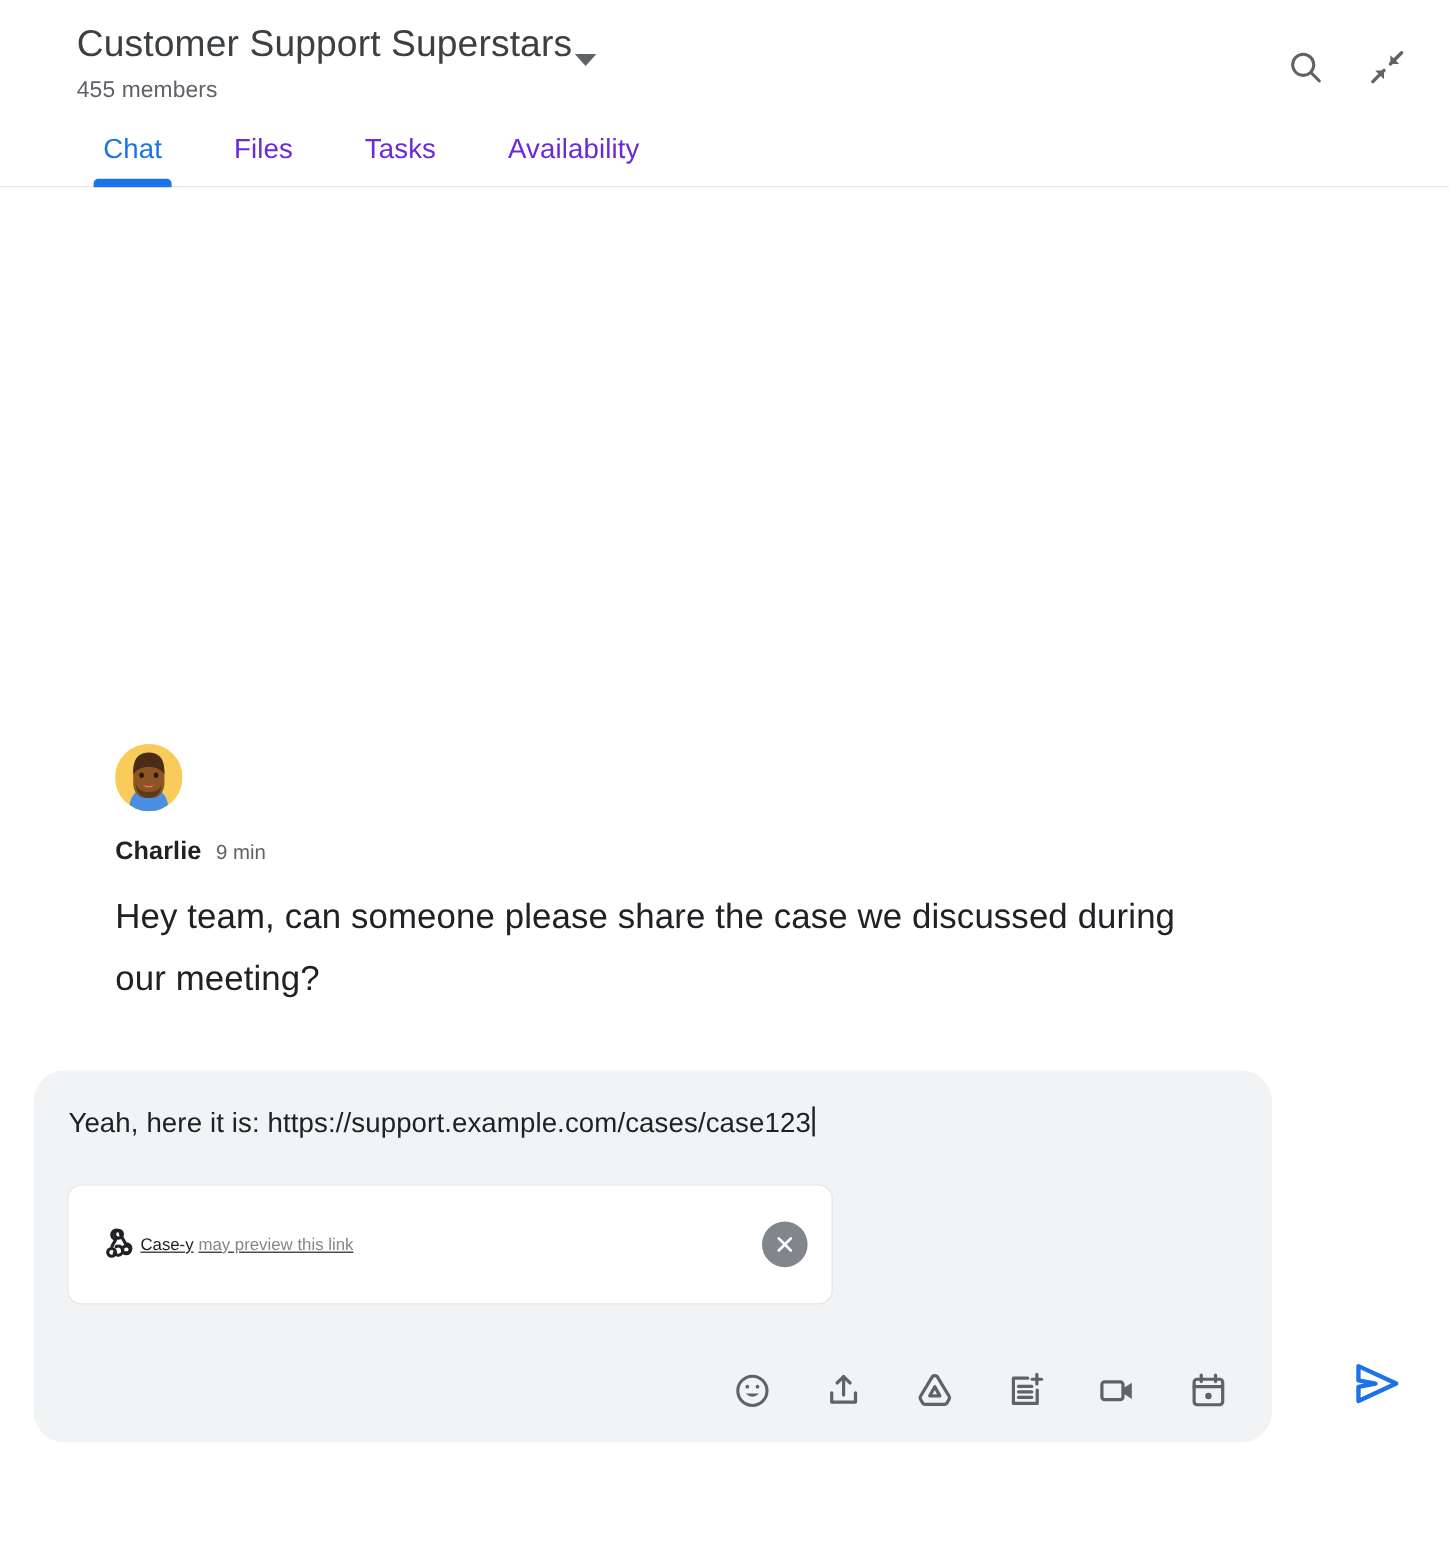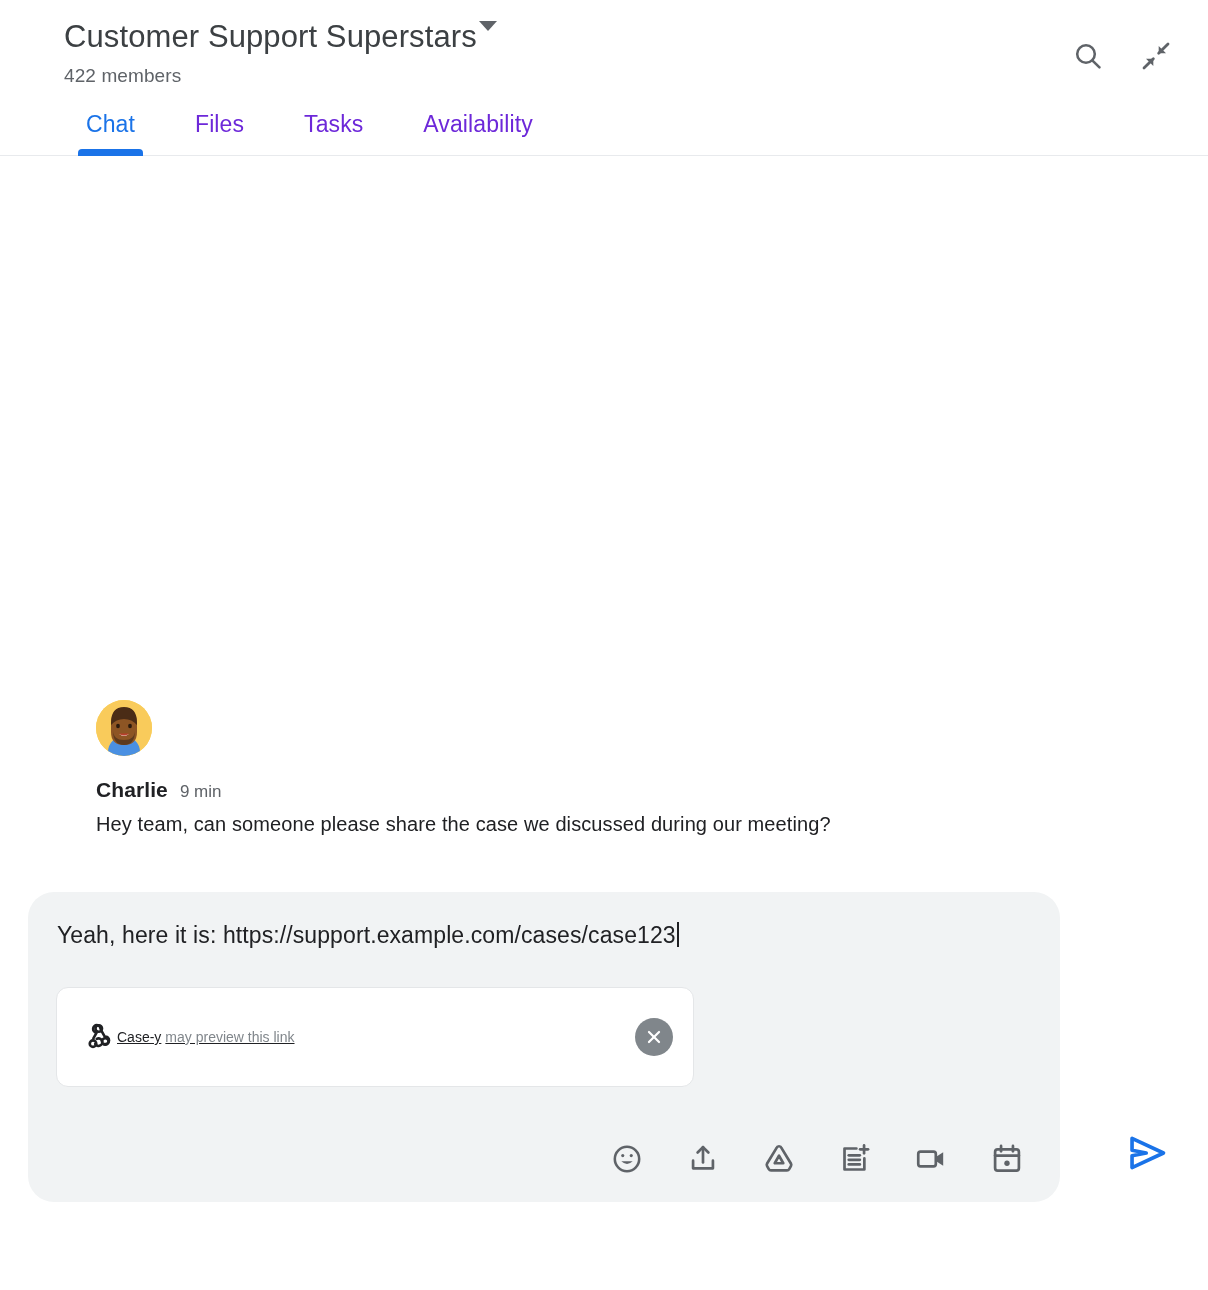--- a/index.html
+++ b/index.html
@@ -24,21 +24,21 @@
     padding: 18px 0 0 0;
   }
   .header-top {
     display: flex;
     align-items: flex-start;
     padding: 0 24px 0 64px;
   }
   .title-block { flex: 0 0 auto; }
   .title-row {
     display: flex;
-    align-items: flex-start;
+    align-items: flex-end;
     gap: 2px;
   }
   .room-title {
     font-size: 31px;
     font-weight: 400;
     color: #3c4043;
     letter-spacing: 0.1px;
     line-height: 1.2;
     white-space: nowrap;
   }
@@ -143,24 +143,24 @@
     font-size: 21px;
     font-weight: 700;
     color: #202124;
     letter-spacing: 0.1px;
   }
   .msg-time {
     font-size: 17px;
     color: #5f6368;
   }
   .msg-text {
-    font-size: 20px;
+    font-size: 29px;
     line-height: 1.8;
     color: #202124;
-    margin-top: 4px;
+    margin-top: 16px;
     letter-spacing: 0.1px;
     max-width: 905px;
   }
 
   
   .compose-wrap {
     position: absolute;
     left: 28px;
     right: 32px;
     bottom: 88px;
@@ -260,21 +260,21 @@
 </head>
 <body>
 
 <div class="header">
   <div class="header-top">
     <div class="title-block">
       <div class="title-row">
         <div class="room-title">Customer Support Superstars</div>
         <span class="caret"></span>
       </div>
-      <div class="member-count">422 members</div>
+      <div class="member-count">455 members</div>
     </div>
 
     <div class="header-actions">
       <button class="icon-btn" aria-label="Search">
         <svg width="32" height="32" viewBox="0 0 24 24" fill="none" stroke="currentColor" stroke-width="1.9" stroke-linecap="round">
           <circle cx="10.5" cy="10.5" r="6.6"></circle>
           <line x1="15.4" y1="15.4" x2="20.6" y2="20.6"></line>
         </svg>
       </button>
       <button class="icon-btn" aria-label="Collapse">

